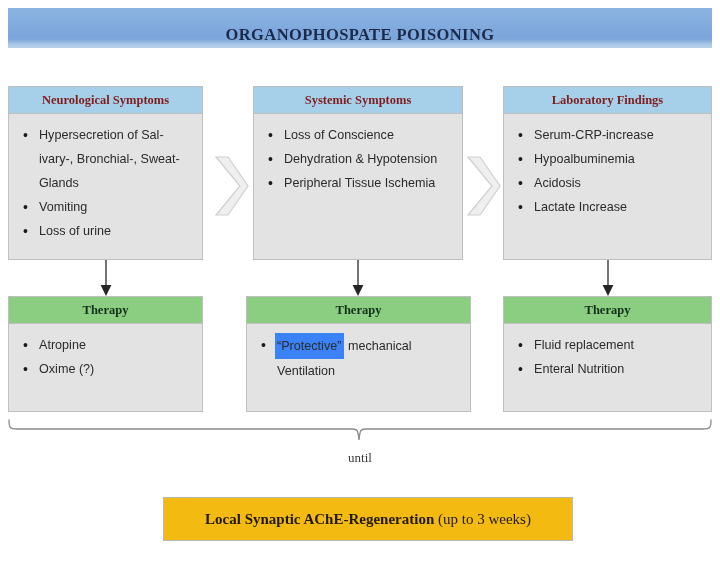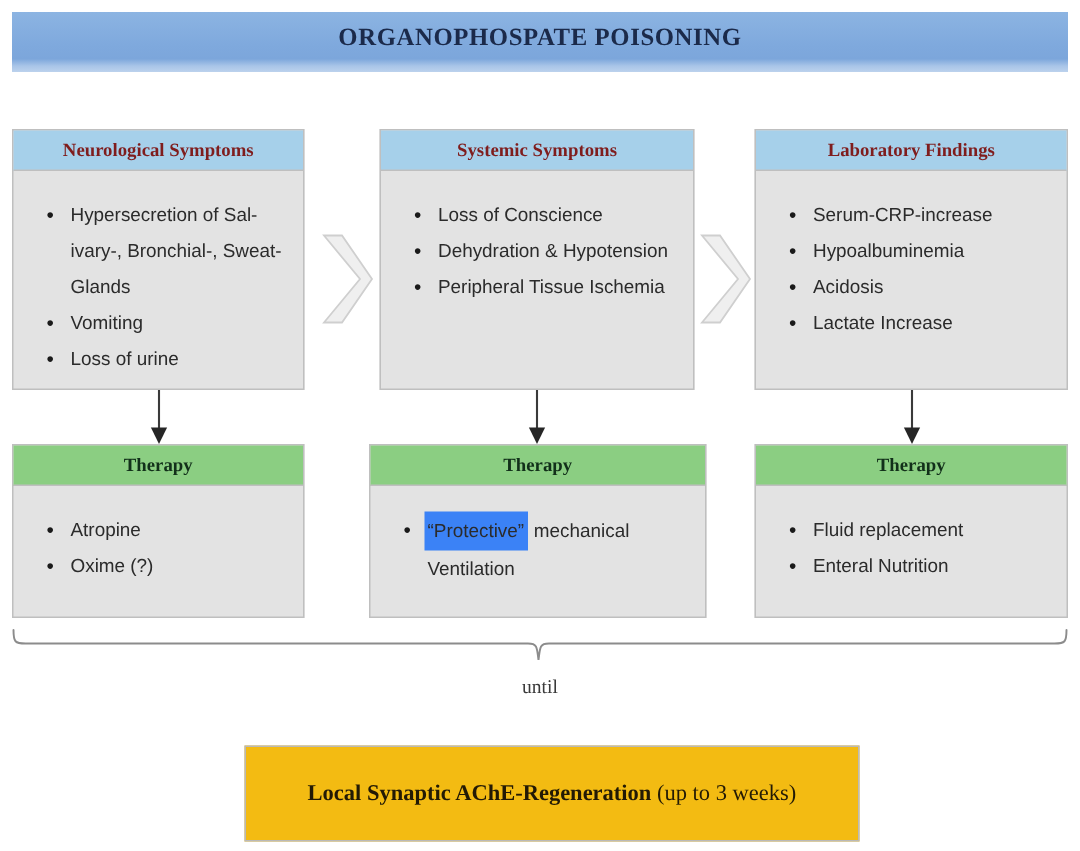--- a/index.html
+++ b/index.html
@@ -26,21 +26,21 @@
     top: 8px;
     width: 704px;
     height: 40px;
     background: linear-gradient(180deg, #8CB4E2 0%, #7FA9DD 55%, #7CA6DB 78%, #A9C5E8 90%, #BCD2ED 100%);
     box-sizing: border-box;
   }
   .title-banner .title-text {
     position: absolute;
     left: 0;
     right: 0;
-    top: 7px;
+    top: 17px;
     text-align: center;
     font-family: "Liberation Serif", serif;
     font-weight: bold;
     font-size: 16.5px;
     letter-spacing: 0.4px;
     color: #1B2A4A;
   }
 
   
   .panel {
@@ -71,21 +71,21 @@
   .panel-body {
     position: absolute;
     left: 0;
     right: 0;
     top: 27px;
     bottom: 0;
     padding: 9px 6px 4px 6px;
     box-sizing: border-box;
   }
   ul.bullets {
-    margin: 8px;
+    margin: 0;
     padding: 0 0 0 22px;
     list-style: none;
   }
   ul.bullets li {
     position: relative;
     font-size: 12.6px;
     line-height: 24px;
     color: #2B2B2B;
     margin: 0 0 0 0;
     padding-left: 2px;
@@ -134,21 +134,21 @@
     font-size: 13px;
     color: #3A3A3A;
   }
 
   
   .footer-box {
     position: absolute;
     left: 163px;
     top: 497px;
     width: 410px;
-    height: 64px;
+    height: 44px;
     box-sizing: border-box;
     border: 1px solid #B9B9B9;
     background: #F3BB12;
     display: flex;
     align-items: center;
     justify-content: center;
     text-align: center;
     padding: 0 11px;
   }
   .footer-text {

